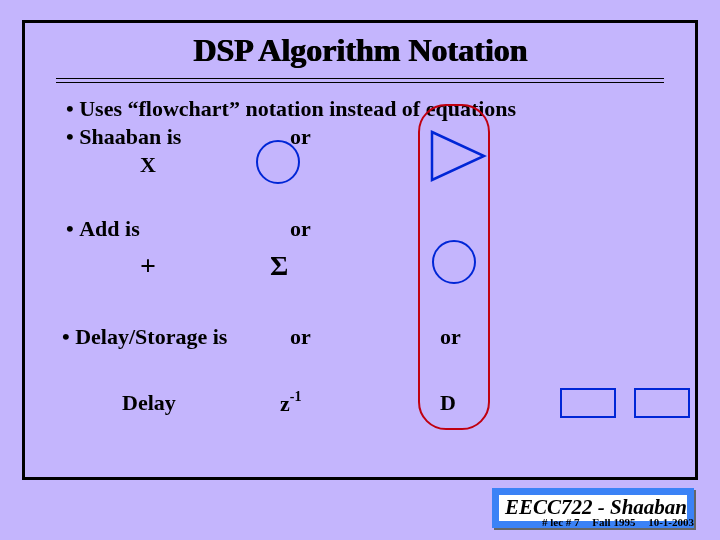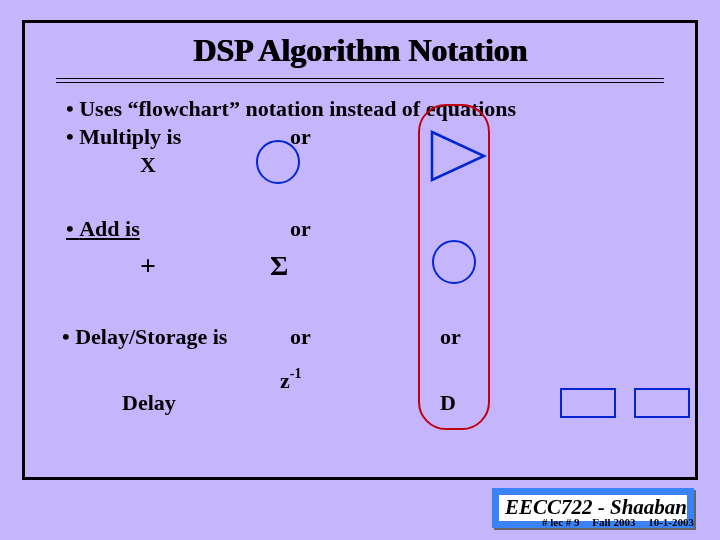--- a/index.html
+++ b/index.html
@@ -79,48 +79,48 @@
 <div class="slide">
 
   <div class="outer-frame"></div>
 
   <div class="title">DSP Algorithm Notation</div>
   <div class="rule1"></div>
   <div class="rule2"></div>
 
   <div class="txt bullet" style="left:66px; top:96px;">•&nbsp;<span>Uses “flowchart” notation instead of equations</span></div>
 
-  <div class="txt bullet" style="left:66px; top:124px;">•&nbsp;<span>Multiply is</span></div>
+  <div class="txt bullet" style="left:66px; top:124px;">•&nbsp;<span>Shaaban is</span></div>
   <div class="txt" style="left:290px; top:124px;">or</div>
   <div class="txt" style="left:140px; top:152px;">X</div>
   <div class="shape circle" style="left:256px; top:140px; width:44px; height:44px;"></div>
 
   <svg class="shape" style="left:428px; top:128px; width:60px; height:56px;">
     <polygon points="4,4 56,28 4,52" fill="none" stroke="#0026d6" stroke-width="2.5"></polygon>
   </svg>
 
-  <div class="txt bullet" style="left:66px; top:216px;text-decoration:underline;">•&nbsp;<span>Add is</span></div>
+  <div class="txt bullet" style="left:66px; top:216px;">•&nbsp;<span>Add is</span></div>
   <div class="txt" style="left:290px; top:216px;">or</div>
   <div class="txt" style="left:140px; top:250px; font-size:28px;">+</div>
   <div class="txt" style="left:270px; top:250px; font-size:28px;">Σ</div>
   <div class="shape circle" style="left:432px; top:240px; width:44px; height:44px;"></div>
 
   <div class="txt bullet" style="left:62px; top:324px;">•&nbsp;<span>Delay/Storage is</span></div>
   <div class="txt" style="left:290px; top:324px;">or</div>
   <div class="txt" style="left:440px; top:324px;">or</div>
 
   <div class="txt" style="left:122px; top:390px;">Delay</div>
-  <div class="txt" style="left:280px; top:368px;"><span>z</span><span class="sup">-1</span></div>
+  <div class="txt" style="left:280px; top:391px;"><span>z</span><span class="sup">-1</span></div>
   <div class="txt" style="left:440px; top:390px;">D</div>
 
   <div class="shape rect" style="left:560px; top:388px; width:56px; height:30px;"></div>
   <div class="shape rect" style="left:634px; top:388px; width:56px; height:30px;"></div>
 
   <div class="capsule" style="left:418px; top:104px; width:72px; height:326px;"></div>
 
   <div class="footer-tag">EECC722 - Shaaban</div>
   <div class="footer-small">
-    <span>#  lec # 9</span>
-    <span>Fall 2003</span>
+    <span>#  lec # 7</span>
+    <span>Fall 1995</span>
     <span>10-1-2003</span>
   </div>
 
 </div>
 
 </body></html>

